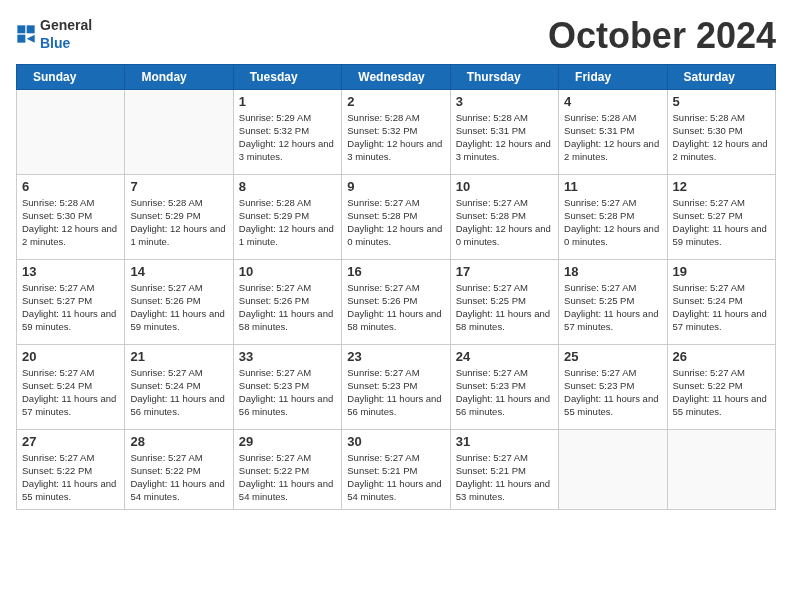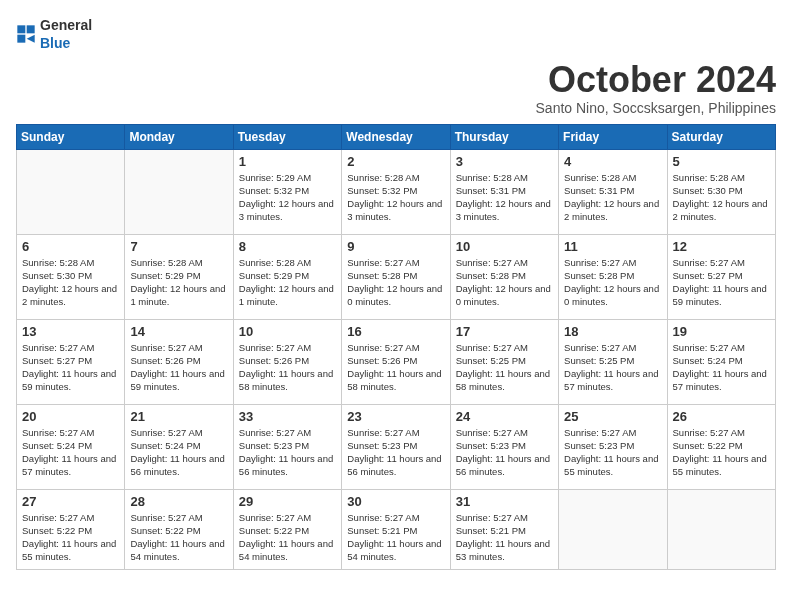--- a/index.html
+++ b/index.html
@@ -29,36 +29,35 @@
       height: 20px;
     }
     .title-block {
       text-align: right;
     }
     .month-title {
       font-size: 36px;
       font-weight: bold;
       color: #333;
       line-height: 1.1;
-      margin-top: 44px;
     }
     .subtitle {
       font-size: 14px;
       color: #555;
     }
     .calendar {
       width: 100%;
       border-collapse: collapse;
       border: 1px solid #ccc;
     }
     .calendar th {
       background-color: #1a6bb5;
       color: #fff;
       font-size: 12px;
-      padding: 5px 4px;
+      padding: 5px 16px;
       text-align: left;
       border: 1px solid #1558a0;
     }
     .calendar td {
       border: 1px solid #ccc;
       vertical-align: top;
       padding: 4px 5px;
       width: 108px;
       min-height: 80px;
       font-size: 10px;
@@ -97,21 +96,20 @@
       <rect x="2" y="16" width="12" height="12" fill="#1a6bb5"></rect>
       <polygon points="16,22 28,16 28,28" fill="#1a6bb5"></polygon>
     </svg>
     <div>
       <span class="logo-text-general">General</span><br>
       <span class="logo-text-blue">Blue</span>
     </div>
   </div>
   <div class="title-block">
     <div class="month-title">October 2024</div>
-    <div class="subtitle">Santo Nino, Soccsksargen, Philippines</div>
   </div>
 </div>
 
 <table class="calendar">
   <thead>
     <tr>
     <th>Sunday</th>
         <th>Monday</th>
         <th>Tuesday</th>
         <th>Wednesday</th>

